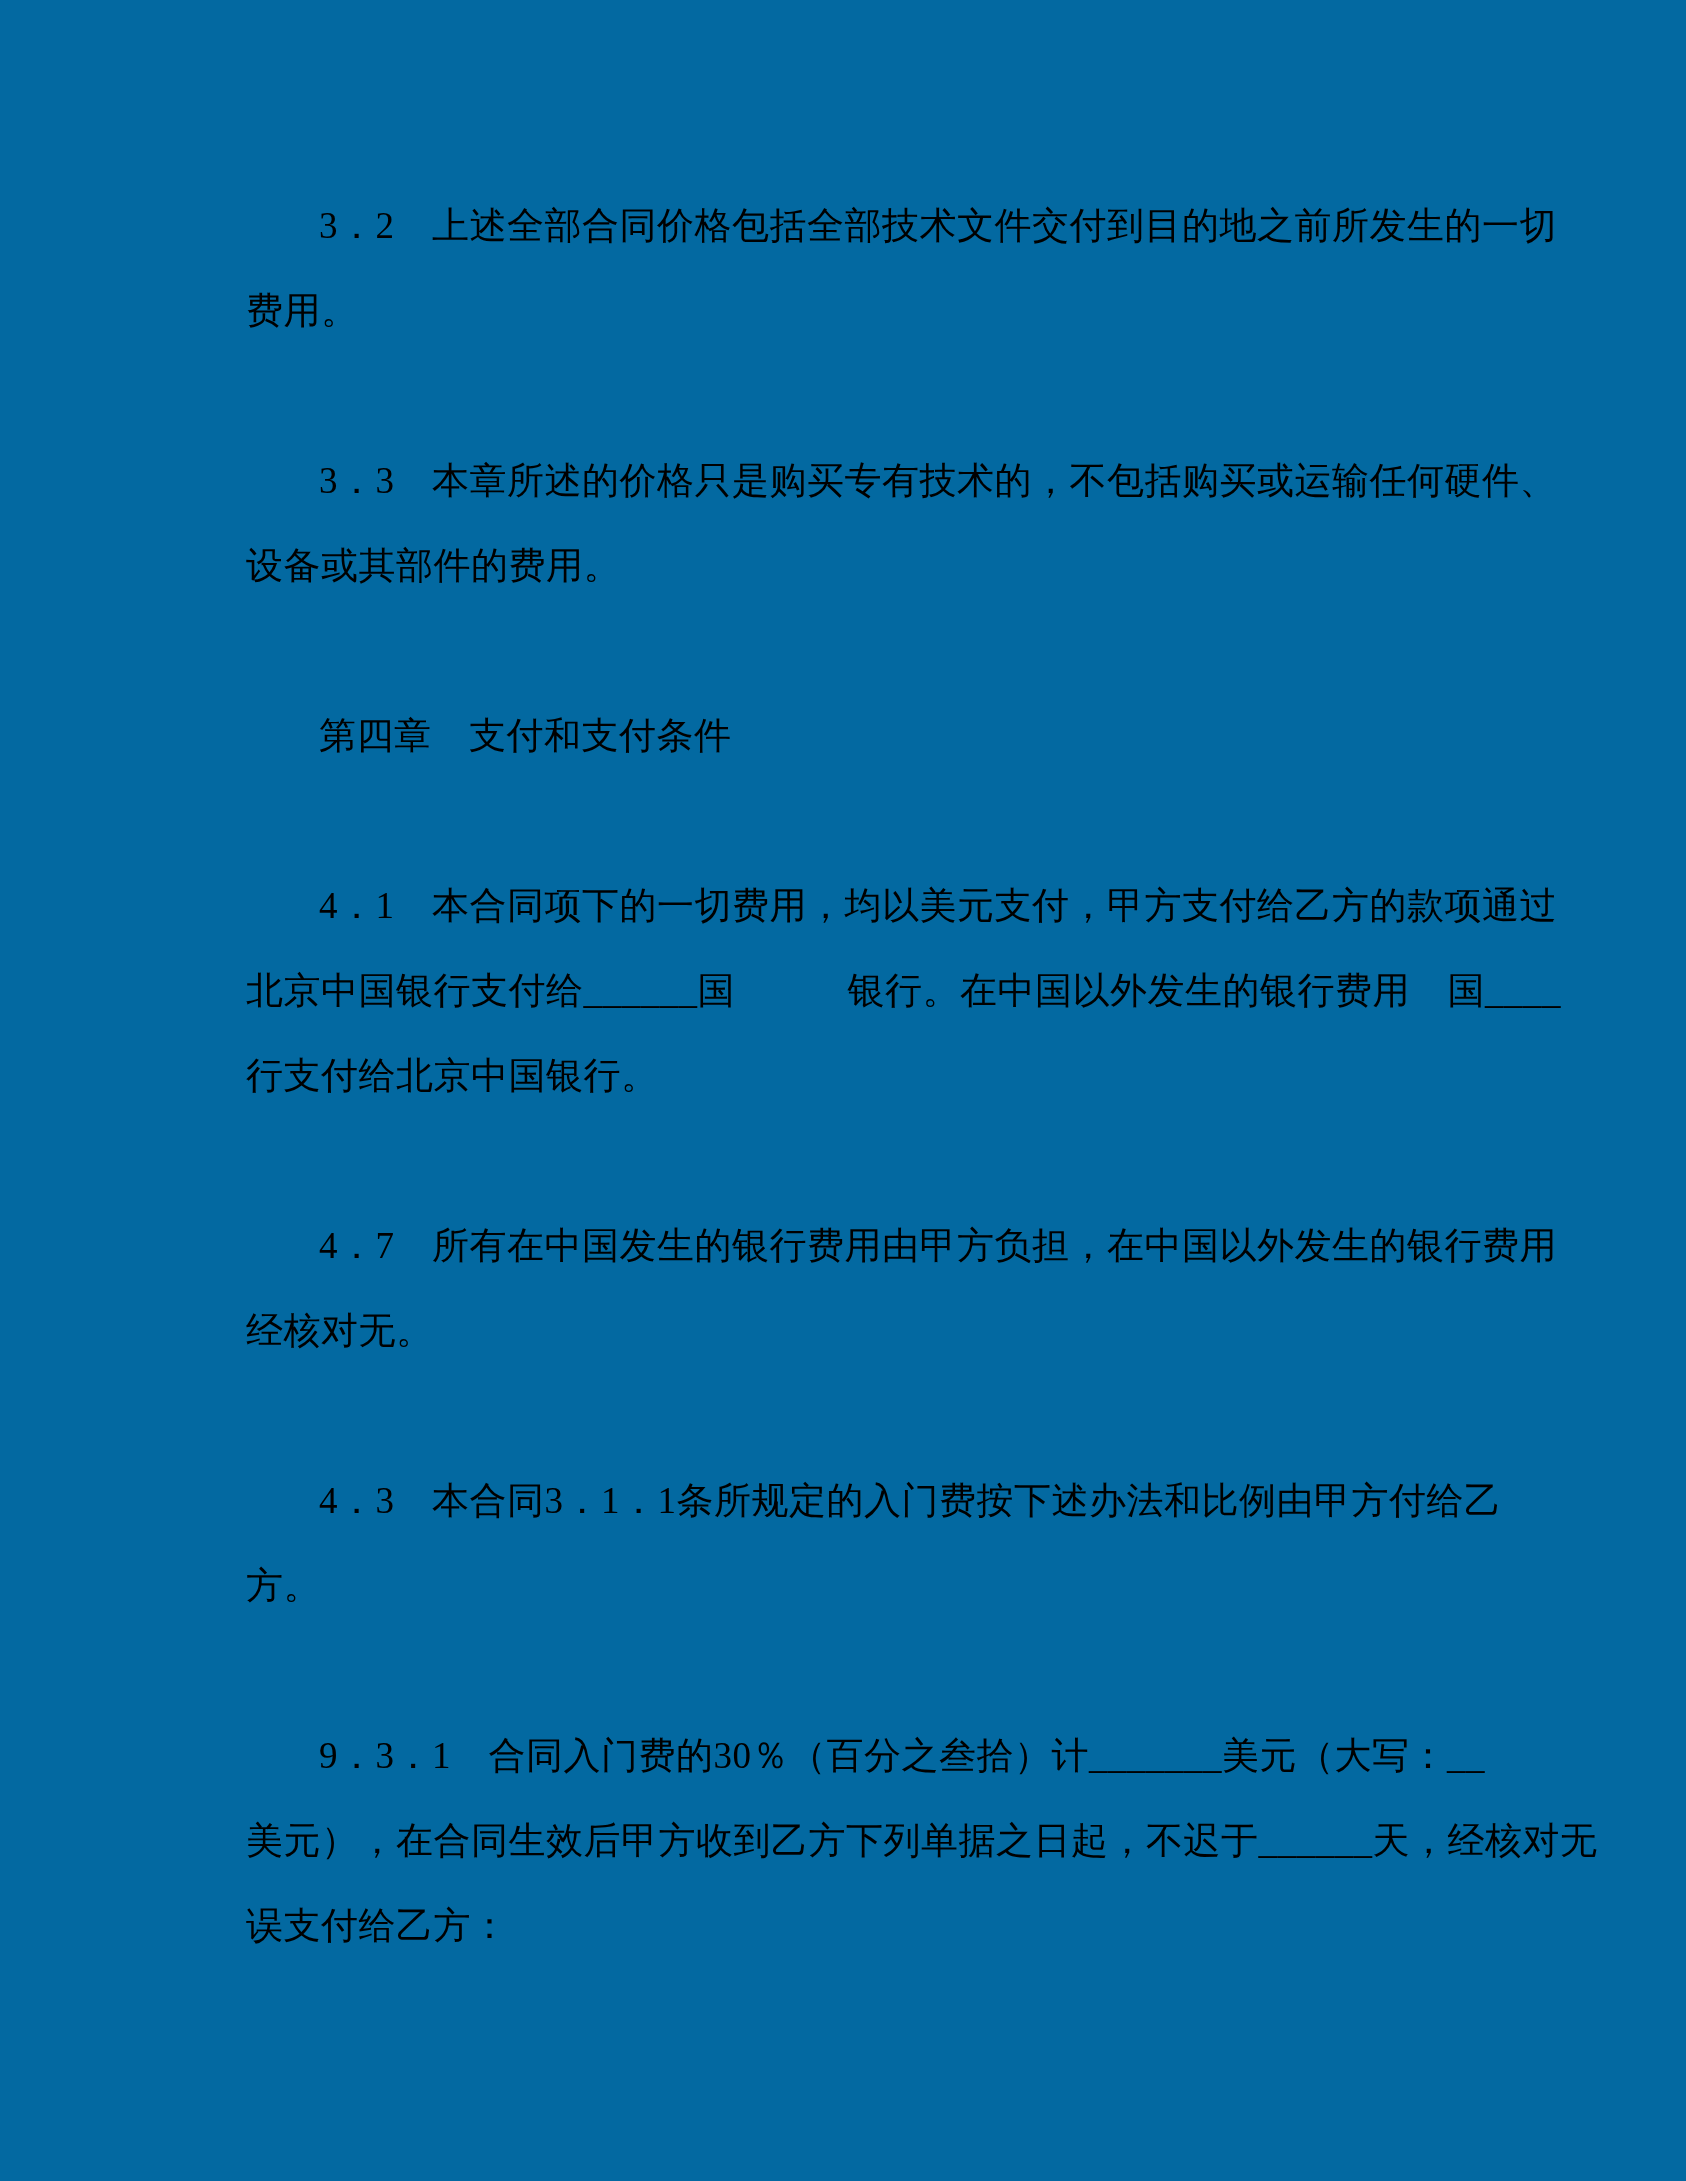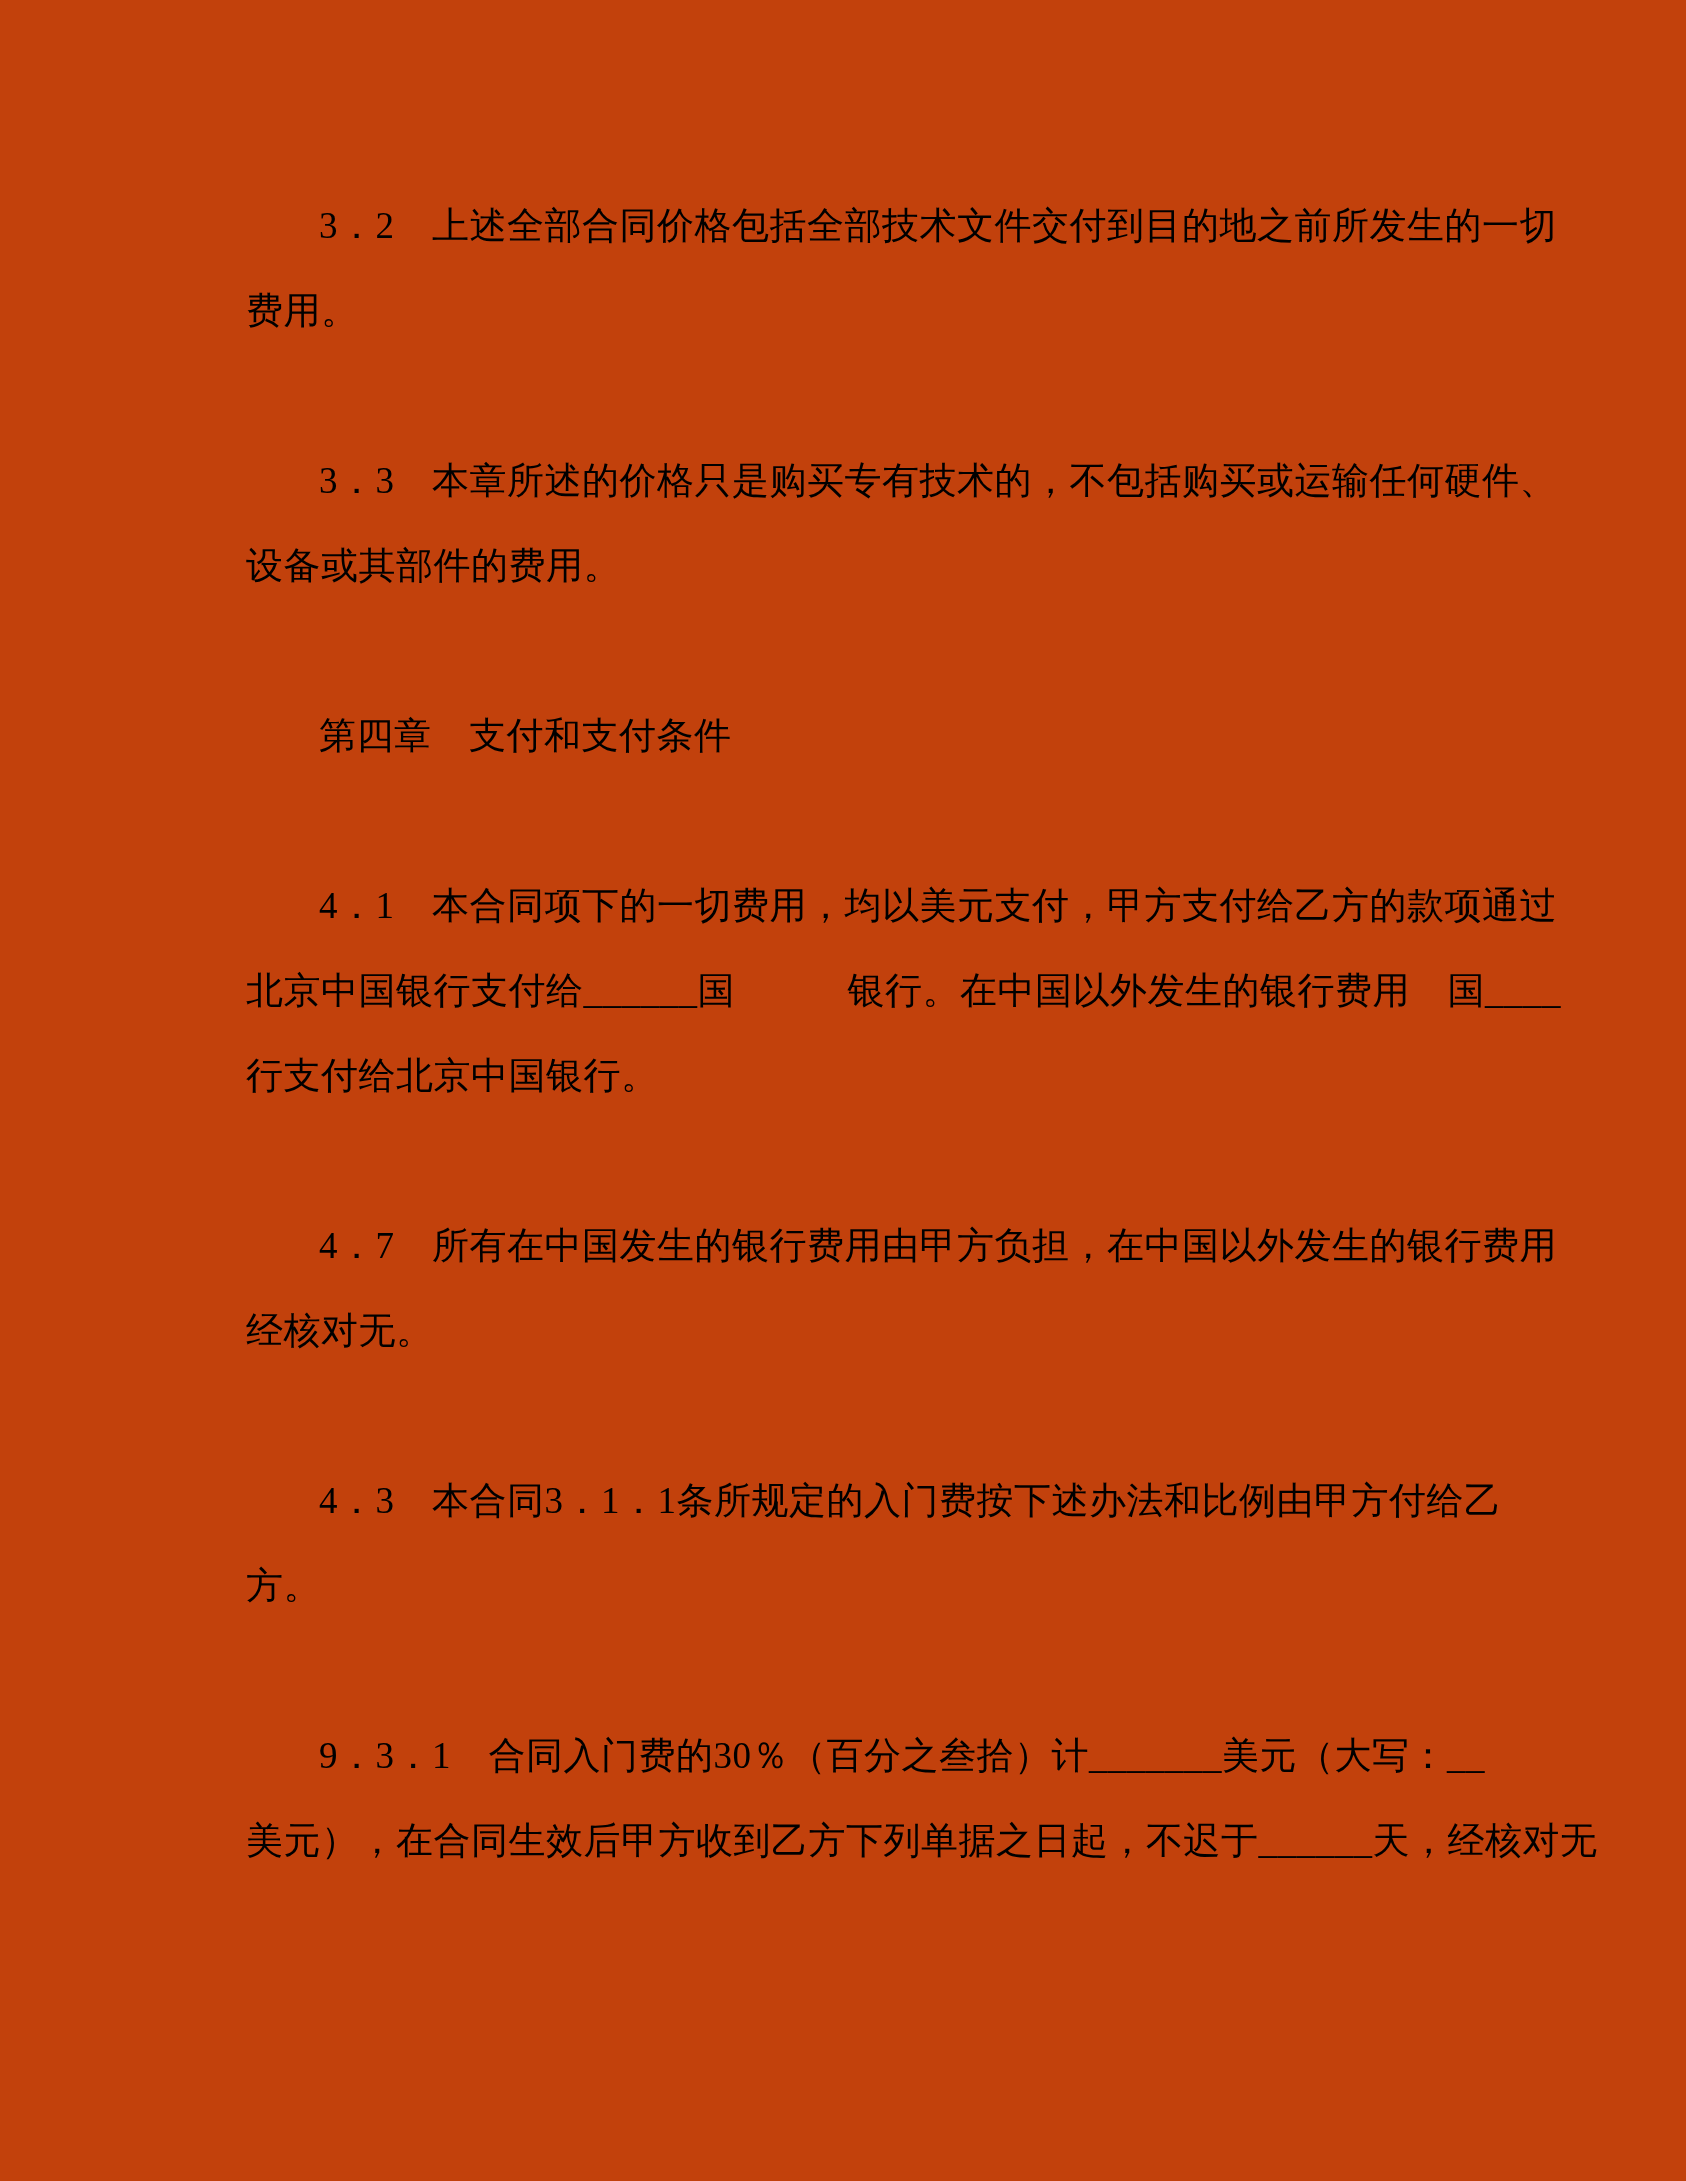--- a/index.html
+++ b/index.html
@@ -5,21 +5,21 @@
   html, body {
     margin: 0;
     padding: 0;
     background: #ffffff;
   }
   .page {
     position: relative;
     width: 1686px;
     height: 2182px;
     box-sizing: border-box;
-    background: #c2410c;
+    background: #0369a1;
     color: #000000;
     font-family: "Liberation Serif", "DejaVu Serif", serif;
     font-size: 37px;
     line-height: 85px;
     padding: 183px 239px 18.4px 246px;
     overflow: hidden;
   }
   .para {
     margin: 0;
     padding: 0;
@@ -70,16 +70,17 @@
   </div>
 
   <div class="para">
     <div class="line indent">4．3　本合同3．1．1条所规定的入门费按下述办法和比例由甲方付给乙</div>
     <div class="line">方。</div>
   </div>
 
   <div class="para">
     <div class="line indent">9．3．1　合同入门费的30％（百分之叁拾）计_______美元（大写：__</div>
     <div class="line">美元），在合同生效后甲方收到乙方下列单据之日起，不迟于______天，经核对无</div>
+    <div class="line">误支付给乙方：</div>
   </div>
 
 </div>
 
 
 </body></html>

